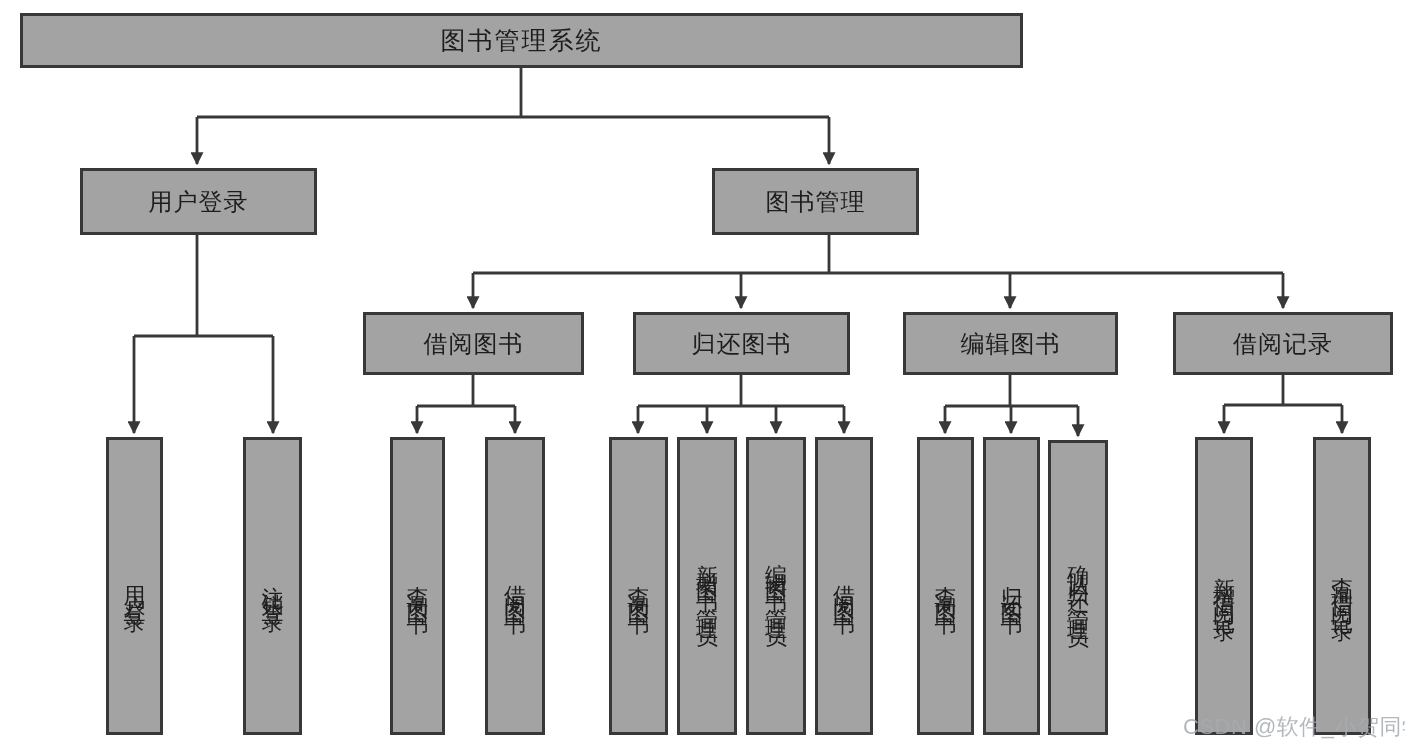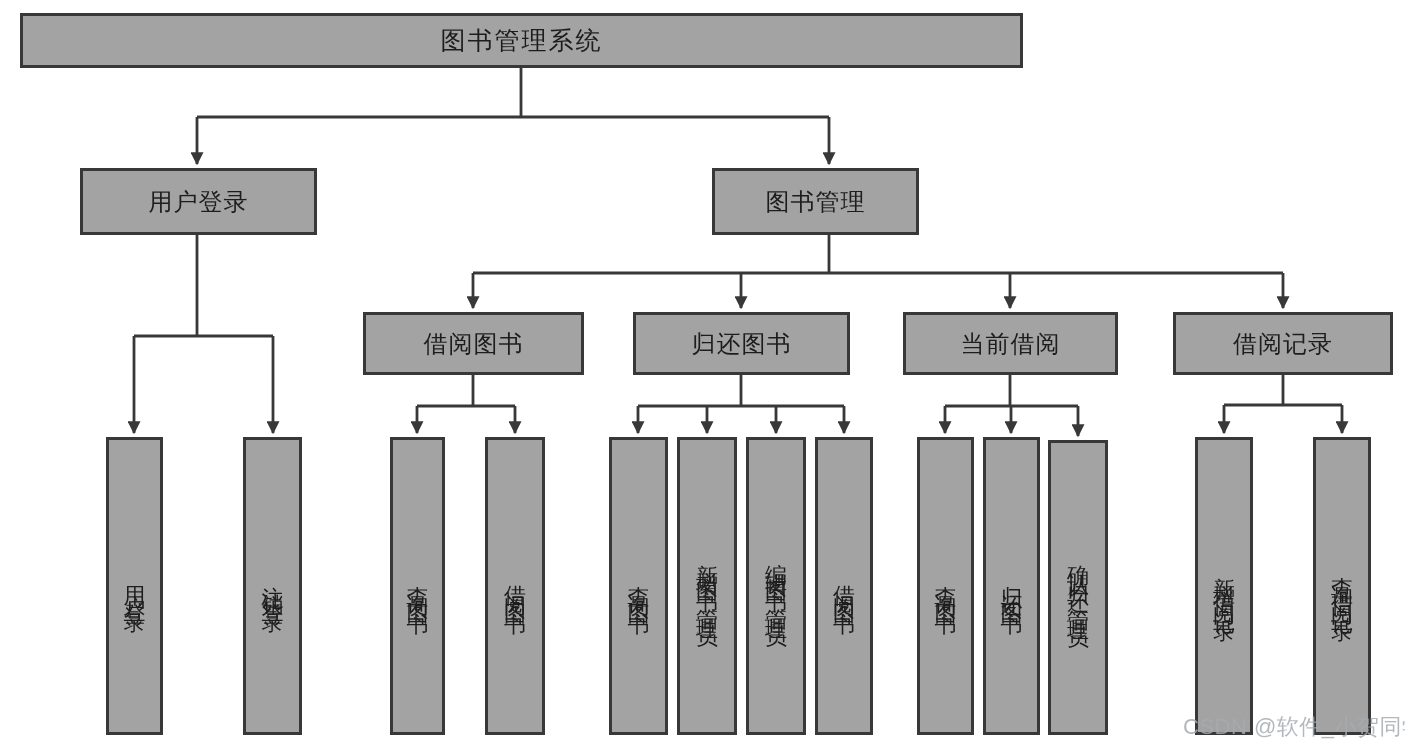--- a/index.html
+++ b/index.html
@@ -82,21 +82,21 @@
     <span>图书管理</span>
   </div>
 
   <div class="node h-node" style="left:363px;top:312px;width:221px;height:63px;">
     <span>借阅图书</span>
   </div>
   <div class="node h-node" style="left:633px;top:312px;width:217px;height:63px;">
     <span>归还图书</span>
   </div>
   <div class="node h-node" style="left:903px;top:312px;width:215px;height:63px;">
-    <span>当前借阅</span>
+    <span>编辑图书</span>
   </div>
   <div class="node h-node" style="left:1173px;top:312px;width:220px;height:63px;">
     <span>借阅记录</span>
   </div>
 
   <div class="node v-node" style="left:106px;top:437px;width:57px;height:298px;">
     <span class="vtext">用户登录</span>
   </div>
   <div class="node v-node" style="left:243px;top:437px;width:59px;height:298px;">
     <span class="vtext">注销登录</span>

